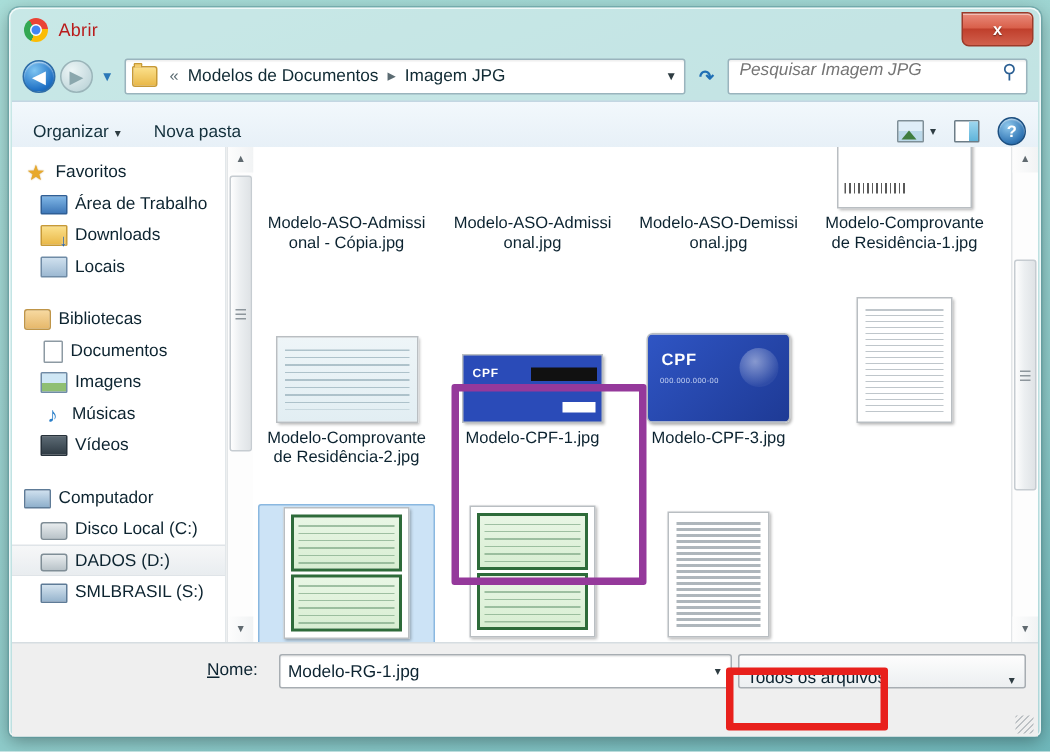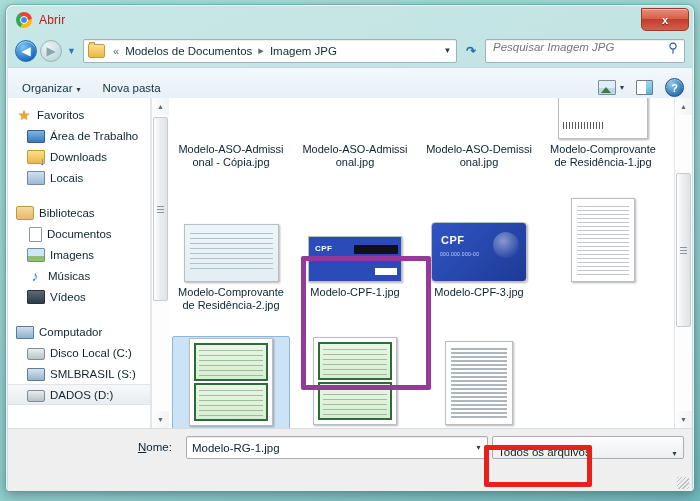--- a/index.html
+++ b/index.html
@@ -515,27 +515,27 @@
 
       <div class="side-group" style="margin-top:14px">
         <div class="side-row">
           <span class="side-ico ico-pc"></span>
           <span>Computador</span>
         </div>
         <div class="side-row child">
           <span class="side-ico ico-drive"></span>
           <span>Disco Local (C:)</span>
         </div>
-        <div class="side-row child">
-          <span class="side-ico ico-net"></span>
-          <span>SMLBRASIL (S:)</span>
-        </div>
         <div class="side-row child selected">
           <span class="side-ico ico-drive"></span>
           <span>DADOS (D:)</span>
+        </div>
+        <div class="side-row child">
+          <span class="side-ico ico-net"></span>
+          <span>SMLBRASIL (S:)</span>
         </div>
       </div>
     </div>
 
     <div class="sbar">
       <div class="sb-arrow">▲</div>
       <div class="sb-track">
         <div class="sb-thumb" style="top:2px; height:182px;">
           <span class="grip">
               <div></div>

